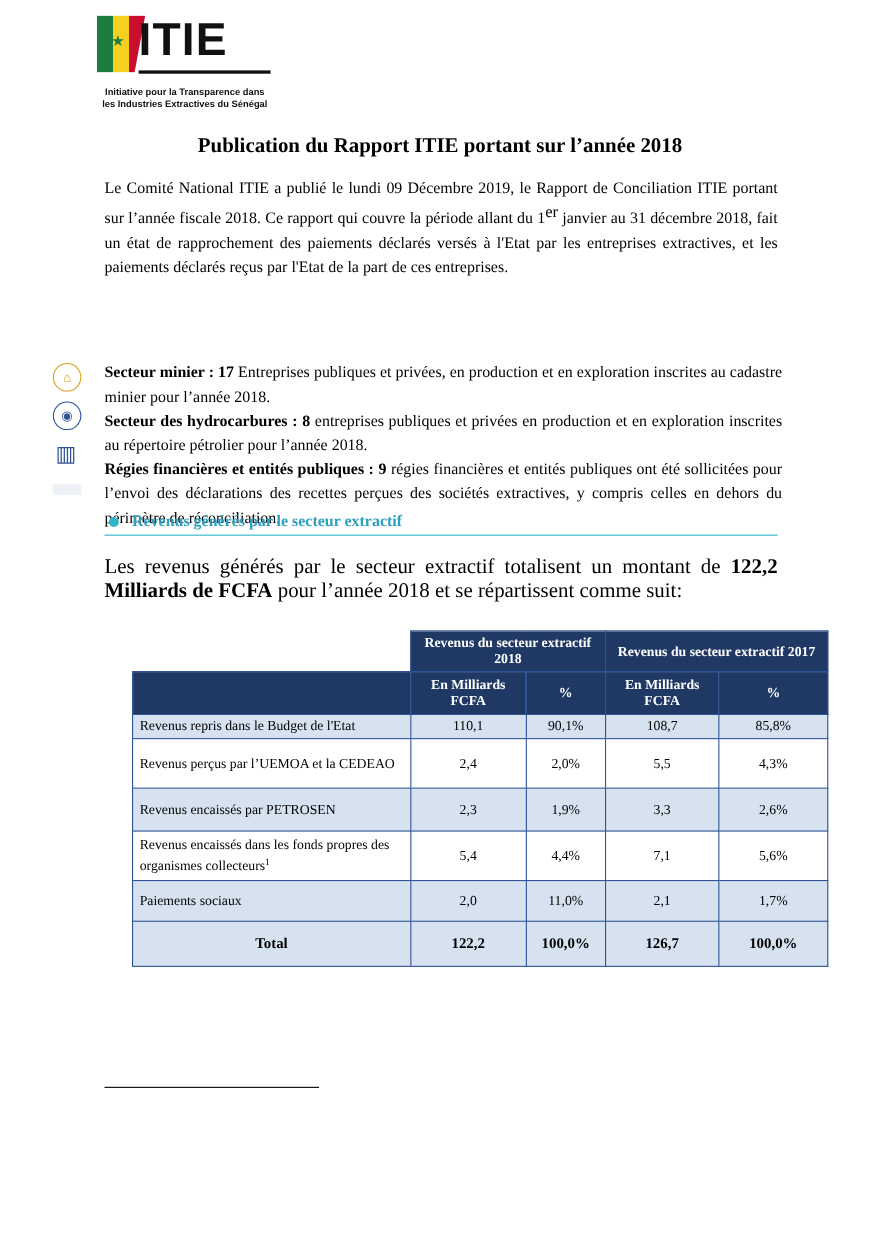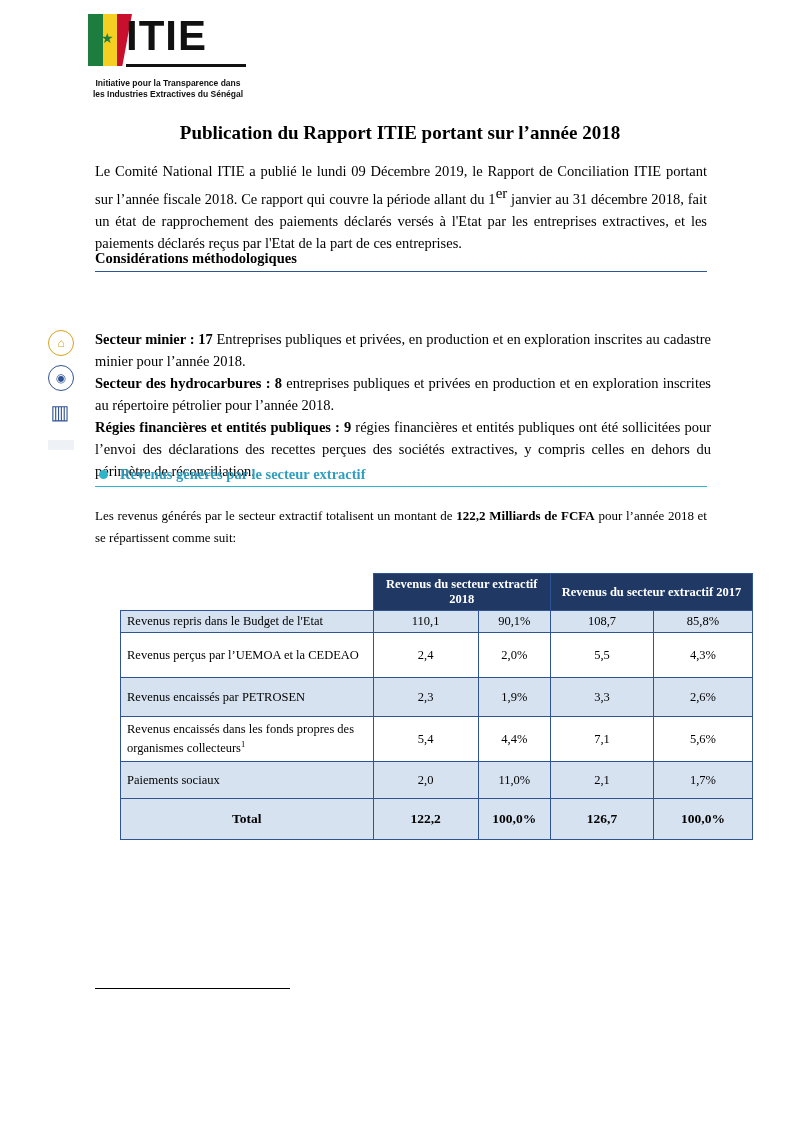--- a/index.html
+++ b/index.html
@@ -199,21 +199,21 @@
     margin-top: 3px;
     border-bottom: 1.8px solid #2eb5c9;
     width: 612px;
   }
 
   .para-revenus {
     position: absolute;
     left: 95px;
     top: 505px;
     width: 612px;
-    font-size: 13px;
+    font-size: 19px;
     line-height: 22px;
     text-align: justify;
   }
 
   
   .tbl-wrap {
     position: absolute;
     left: 95px;
     top: 573px;
     width: 633px;
@@ -309,24 +309,20 @@
       <div>les Industries Extractives du Sénégal</div>
     </div>
   </div>
 
   <div class="doc-title">Publication du Rapport ITIE portant sur l’année 2018</div>
 
   <div class="intro">
     <span>Le Comité National ITIE a publié le lundi 09 Décembre 2019, le Rapport de Conciliation ITIE portant sur l’année fiscale 2018. Ce rapport qui couvre la période allant du 1</span><sup>er</sup><span> janvier au 31 décembre 2018, fait un état de rapprochement des paiements déclarés versés à l'Etat par les entreprises extractives, et les paiements déclarés reçus par l'Etat de la part de ces entreprises.</span>
   </div>
 
-  <div class="section-head">
-    <div>Considérations méthodologiques</div>
-    <div class="rule"></div>
-  </div>
 
 
   <div class="side-icons">
     <div class="side-icon gold">⌂</div>
     <div class="side-icon">◉</div>
     <div class="side-icon bank">▥</div>
     <div class="side-sep"></div>
   </div>
 
   <div class="sector-block">
@@ -355,20 +351,27 @@
         <col style="width:70px">
         <col style="width:100px">
         <col style="width:96px">
       </colgroup>
       <tbody>
         <tr>
           <td class="hdr-blank"></td>
           <td class="hdr-top" colspan="2">Revenus du secteur extractif 2018</td>
           <td class="hdr-top" colspan="2">Revenus du secteur extractif 2017</td>
         </tr>
+        <tr>
+          <td class="hdr-sub"></td>
+          <td class="hdr-sub">En Milliards FCFA</td>
+          <td class="hdr-sub">%</td>
+          <td class="hdr-sub">En Milliards FCFA</td>
+          <td class="hdr-sub">%</td>
+        </tr>
 
         <tr class="shade">
           <td class="rowlabel">Revenus repris dans le Budget de l'Etat</td>
           <td class="num">110,1</td>
           <td class="num">90,1%</td>
           <td class="num">108,7</td>
           <td class="num">85,8%</td>
         </tr>
 
         <tr class="plain">

